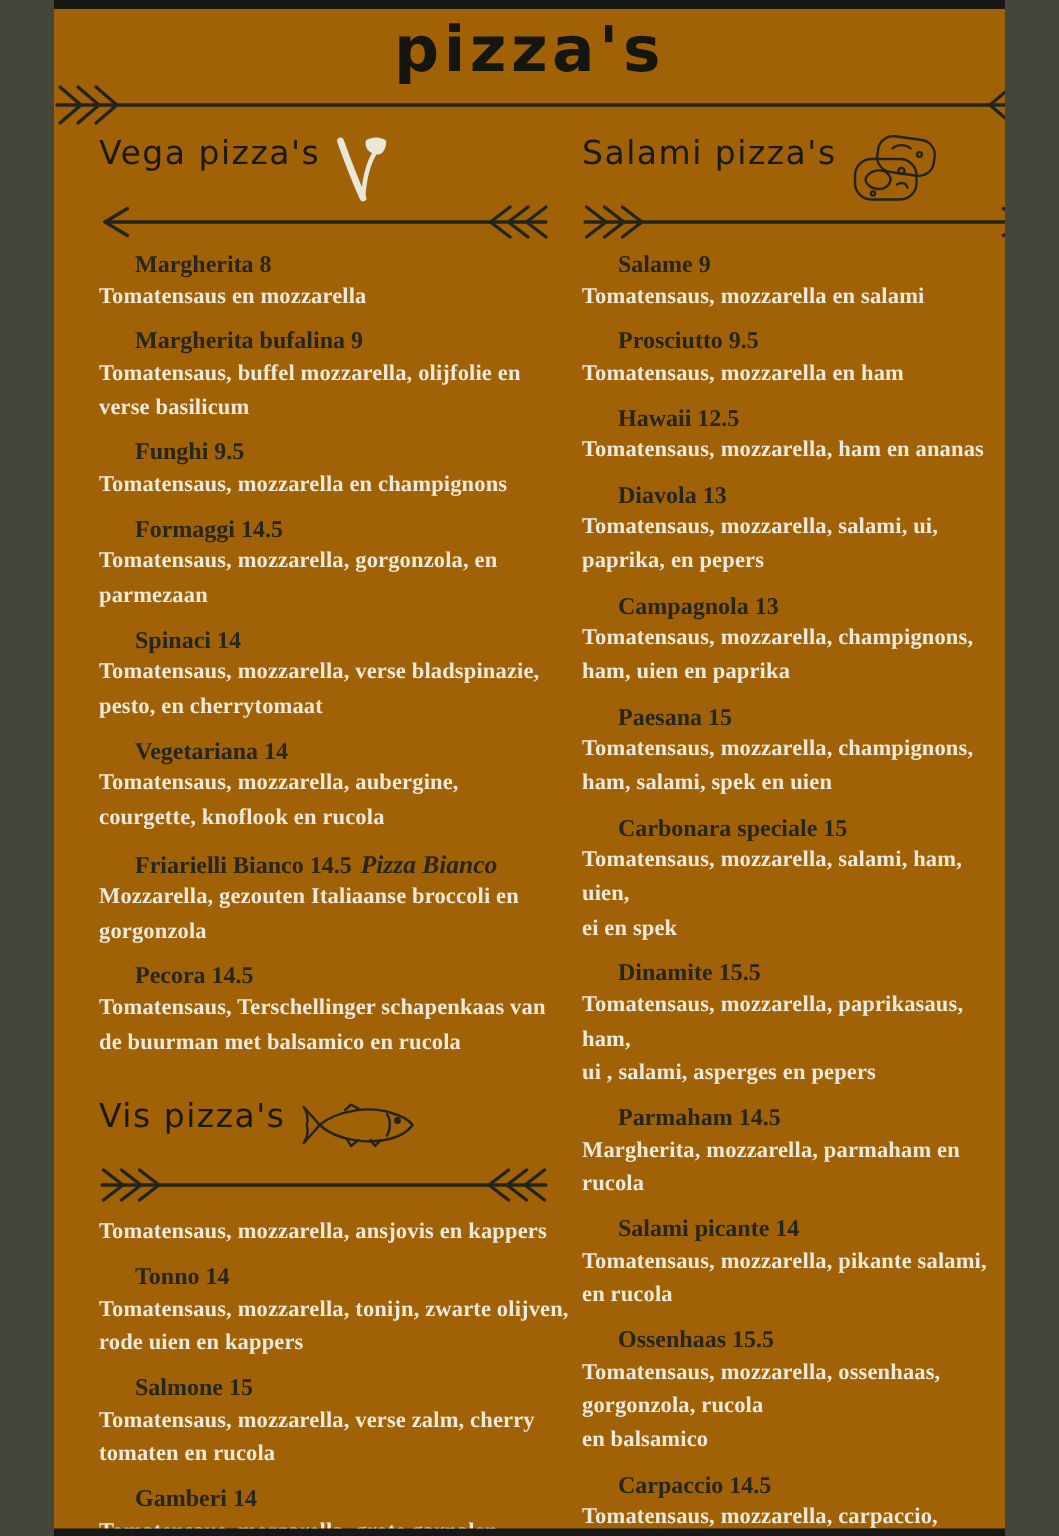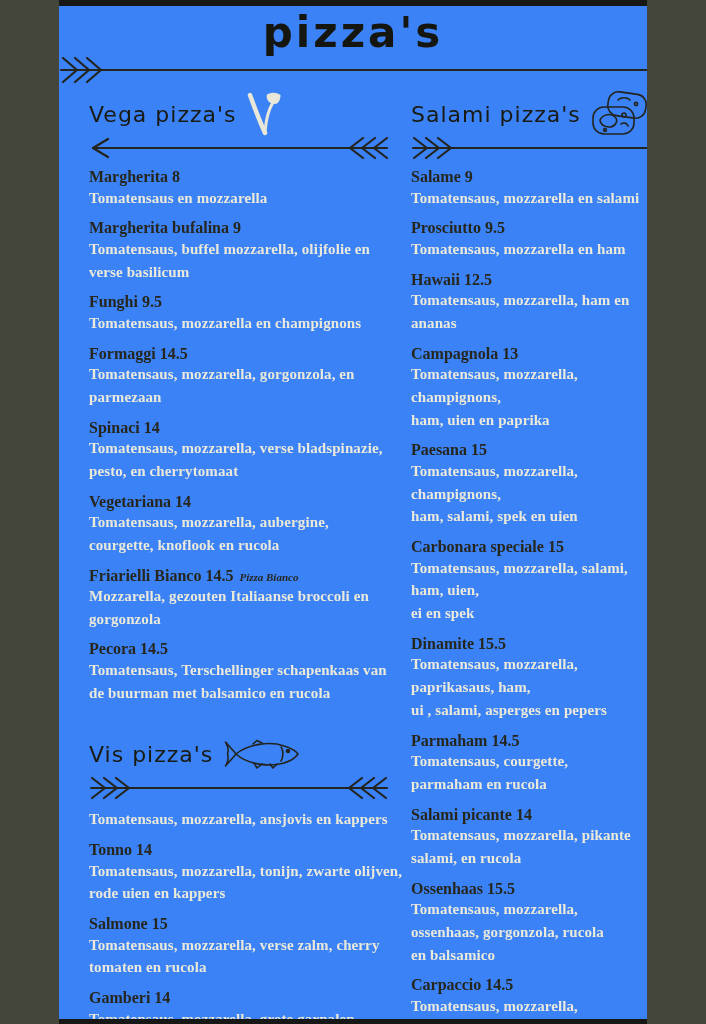--- a/index.html
+++ b/index.html
@@ -1,20 +1,20 @@
 <!DOCTYPE html>
 <html><head>
 <meta charset="utf-8">
 <style>
   html,body { margin:0; padding:0; background:#44463c; }
   .page {
     position:relative;
-    width:588px; height:1024px;
+    width:634px; height:1024px;
     margin:0 auto;
-    background:#3b82f6;
+    background:#a16207;
     overflow:hidden;
     font-family:"Liberation Sans", sans-serif;
   }
   .edge-bar { position:absolute; left:0; right:0; background:#171815; z-index:5; }
   .edge-bar.top { top:0; height:6px; }
   .edge-bar.bottom { bottom:0; height:5px; }
 
   .page-title {
     margin:10px 0 0;
     text-align:center;
@@ -24,42 +24,43 @@
     letter-spacing:3px;
     color:#15160f;
     line-height:1.1;
   }
   .top-divider { display:block; margin:0 auto; }
 
   .columns { display:flex; padding:6px 6px 0 30px; }
   .col-left  { width:322px; flex:0 0 322px; }
   .col-right { flex:1; min-width:0; padding-left:0; }
 
-  .sec-head { display:flex; align-items:center; gap:10px; height:48px; }
+  .sec-head { display:flex; align-items:flex-start; gap:10px; height:48px; }
   .sec-title {
     font-family:"DejaVu Sans", sans-serif;
     font-size:22px;
     font-weight:500;
     letter-spacing:1px;
     color:#191a12;
     white-space:nowrap;
   }
   .sec-arrow { display:block; margin:-2px 0 8px; }
 
   .menu-item { margin-bottom:10px; }
   .item-name {
     font-family:"Liberation Serif", serif;
     font-weight:700;
     font-size:16px;
     color:#26261c;
     line-height:1.15;
+    margin-left:24px;
   }
   .item-note {
     font-style:italic;
-    font-size:11px;
+    font-size:17px;
     padding-left:6px;
     color:#26261c;
   }
   .item-desc {
     font-family:"Liberation Serif", serif;
     font-weight:700;
     font-size:15px;
     color:#ebe9da;
     line-height:1.52;
     white-space:pre-line;
@@ -224,20 +225,24 @@
             </div>
             <div class="menu-item">
               <div class="item-name">Prosciutto 9.5</div>
               <div class="item-desc">Tomatensaus, mozzarella en ham</div>
             </div>
             <div class="menu-item">
               <div class="item-name">Hawaii 12.5</div>
               <div class="item-desc">Tomatensaus, mozzarella, ham en ananas</div>
             </div>
             <div class="menu-item">
+              <div class="item-name">Diavola 13</div>
+              <div class="item-desc">Tomatensaus, mozzarella, salami, ui, paprika, en pepers</div>
+            </div>
+            <div class="menu-item">
               <div class="item-name">Campagnola 13</div>
               <div class="item-desc">Tomatensaus, mozzarella, champignons,
 ham, uien en paprika</div>
             </div>
             <div class="menu-item">
               <div class="item-name">Paesana 15</div>
               <div class="item-desc">Tomatensaus, mozzarella, champignons,
 ham, salami, spek en uien</div>
             </div>
             <div class="menu-item">
@@ -245,21 +250,21 @@
               <div class="item-desc">Tomatensaus, mozzarella, salami, ham, uien,
 ei en spek</div>
             </div>
             <div class="menu-item">
               <div class="item-name">Dinamite 15.5</div>
               <div class="item-desc">Tomatensaus, mozzarella, paprikasaus, ham,
 ui , salami, asperges en pepers</div>
             </div>
             <div class="menu-item">
               <div class="item-name">Parmaham 14.5</div>
-              <div class="item-desc">Tomatensaus, courgette, parmaham en rucola</div>
+              <div class="item-desc">Margherita, mozzarella, parmaham en rucola</div>
             </div>
             <div class="menu-item">
               <div class="item-name">Salami picante 14</div>
               <div class="item-desc">Tomatensaus, mozzarella, pikante salami, en rucola</div>
             </div>
             <div class="menu-item">
               <div class="item-name">Ossenhaas 15.5</div>
               <div class="item-desc">Tomatensaus, mozzarella, ossenhaas, gorgonzola, rucola
 en balsamico</div>
             </div>

